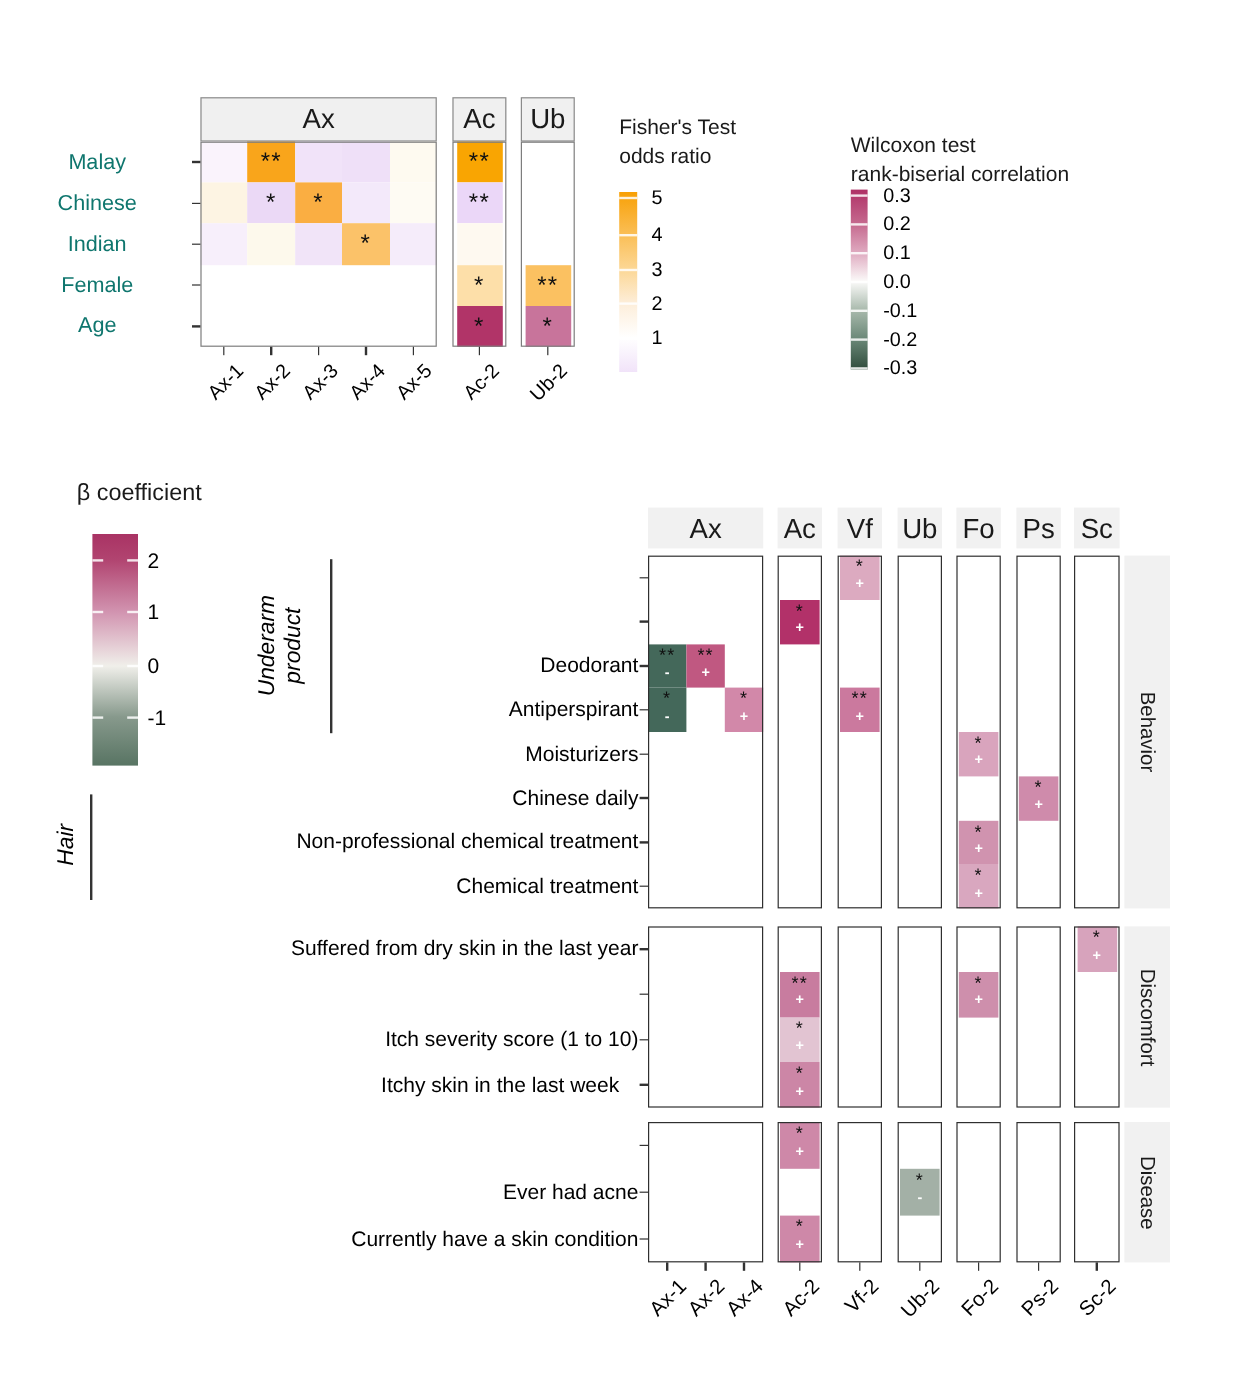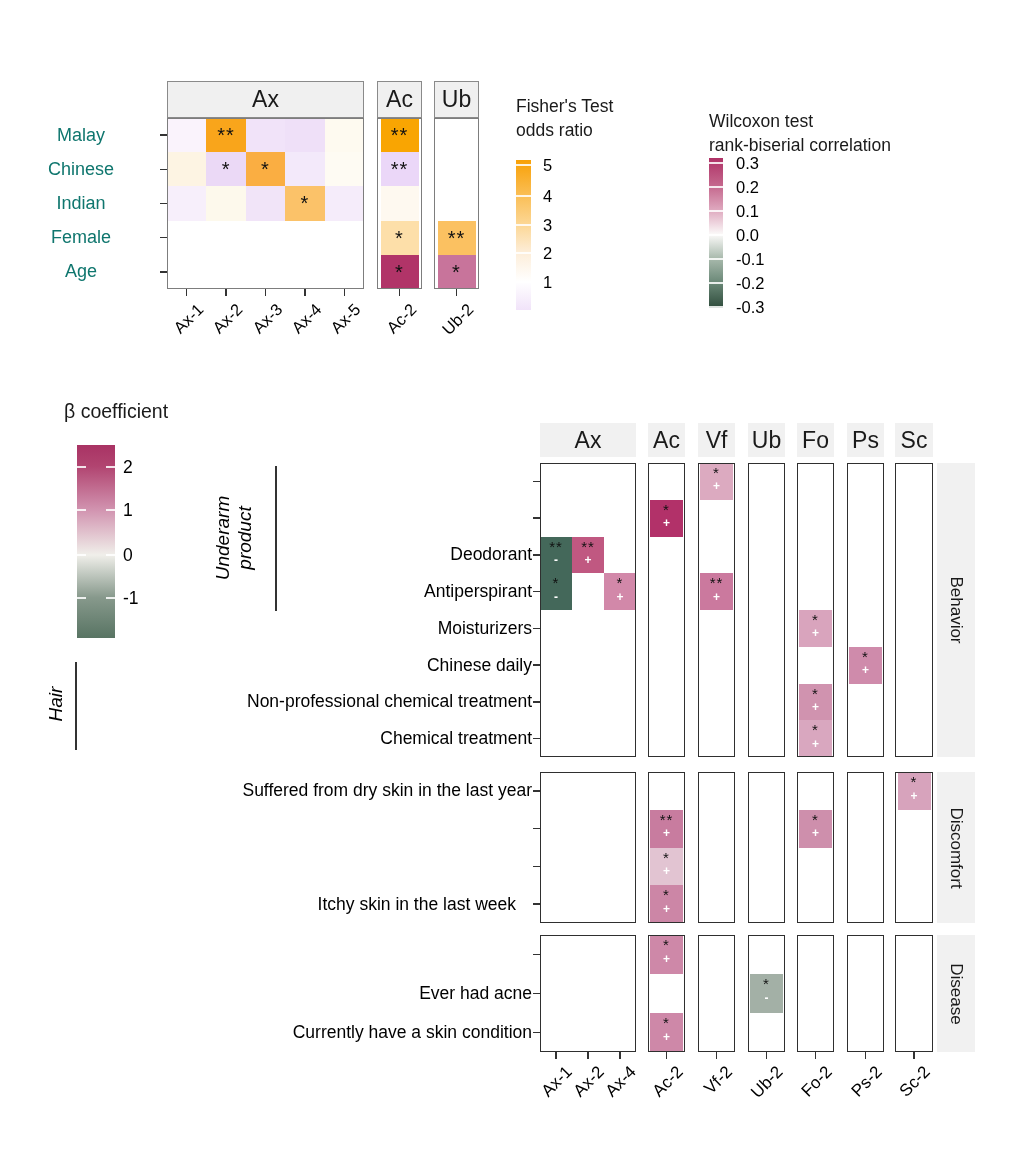--- a/index.html
+++ b/index.html
@@ -193,20 +193,21 @@
     <div class="abs panelB" style="left: 748px; top: 463px; width: 37px; height: 294px;"></div>
     <div class="abs panelB" style="left: 797px; top: 463px; width: 37px; height: 294px;"></div>
     <div class="abs panelB" style="left: 847px; top: 463px; width: 37px; height: 294px;"></div>
     <div class="abs panelB" style="left: 895px; top: 463px; width: 38px; height: 294px;"></div>
     <div class="abs stripB" style="left: 937px; top: 772px; width: 38px; height: 151px;"></div>
     <div class="abs rstriplab" style="left: 886px; top: 836.5px; width: 140px;">Discomfort</div>
     <div class="abs tick" style="left: 533px; top: 790.075px; width: 7px; height: 1.6px;"></div>
     <div class="abs ylabB" style="left: 192px; top: 780.375px; width: 340px;">Suffered from dry skin in the last year</div>
     <div class="abs tick" style="left: 533px; top: 827.825px; width: 7px; height: 1.6px;"></div>
     <div class="abs tick" style="left: 533px; top: 865.575px; width: 7px; height: 1.6px;"></div>
+    <div class="abs ylabB" style="left: 192px; top: 855.875px; width: 340px;">Itch severity score (1 to 10)</div>
     <div class="abs tick" style="left: 533px; top: 903.325px; width: 7px; height: 1.6px;"></div>
     <div class="abs ylabB" style="left: 176px; top: 893.625px; width: 340px;">Itchy skin in the last week</div>
     <div class="abs panelB" style="left: 540px; top: 772px; width: 96px; height: 151px;"></div>
     <div class="abs panelB" style="left: 648px; top: 772px; width: 37px; height: 151px;"></div>
     <div class="abs panelB" style="left: 698px; top: 772px; width: 37px; height: 151px;"></div>
     <div class="abs panelB" style="left: 748px; top: 772px; width: 37px; height: 151px;"></div>
     <div class="abs panelB" style="left: 797px; top: 772px; width: 37px; height: 151px;"></div>
     <div class="abs panelB" style="left: 847px; top: 772px; width: 37px; height: 151px;"></div>
     <div class="abs panelB" style="left: 895px; top: 772px; width: 38px; height: 151px;"></div>
     <div class="abs stripB" style="left: 937px; top: 935px; width: 38px; height: 117px;"></div>

